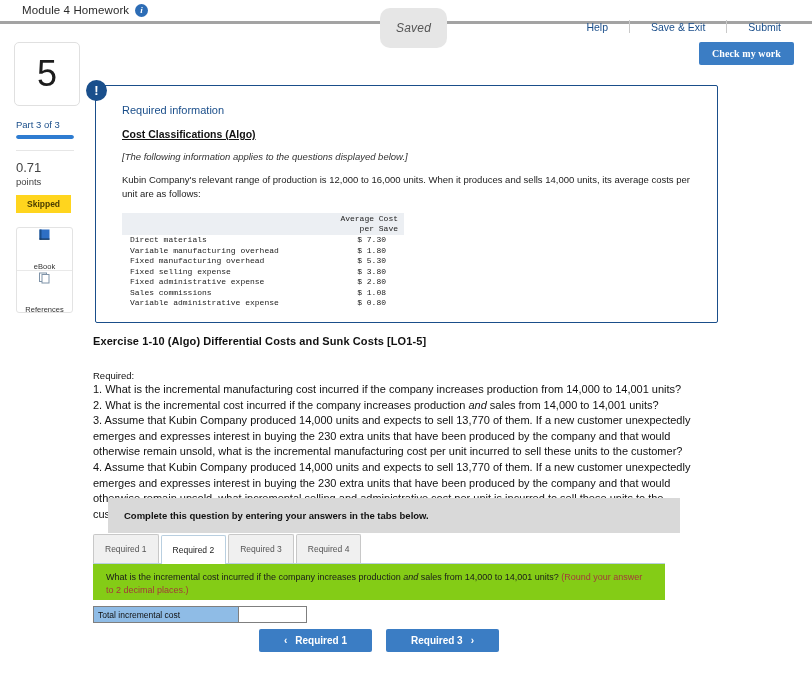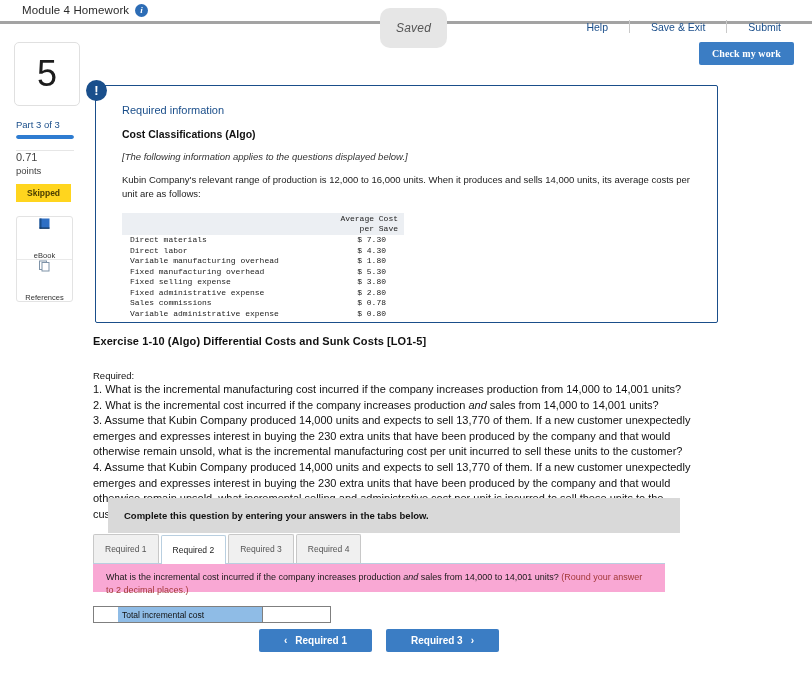--- a/index.html
+++ b/index.html
@@ -85,22 +85,22 @@
     width: 58px; height: 4px; border-radius: 3px;
     background: #d9e6f2; overflow: hidden;
   }
   .progress-fill {
     width: 100%; height: 100%; background: #2e7cd1; border-radius: 3px;
   }
   .sb-divider {
     margin: 11px 0 0 16px; width: 58px; height: 1px; background: #e6e6e6;
   }
   .points-val {
-    margin-left: 16px; 
-    font-size: 11px; color: #444; line-height: 1.25;
+    margin-left: 16px; margin-top: 9px;
+    font-size: 13px; color: #444; line-height: 1.25;
   }
   .points-unit { font-size: 9.5px; color: #444; }
   .skipped-badge {
     margin-left: 16px; margin-top: 8px;
     display: inline-block; background: #ffd51e; color: #4a3d00;
     font-size: 8.5px; font-weight: bold;
     padding: 4px 11px; border-radius: 0;
   }
   .tool-box {
     margin-left: 16px; margin-top: 14px;
@@ -129,21 +129,21 @@
     display: flex; align-items: center; justify-content: center;
     font-size: 13px; font-weight: bold; line-height: 1;
     z-index: 5;
   }
   .req-inner { padding: 18px 22px 0 26px; }
   .req-head {
     font-size: 11px; color: #1a4e8a; font-weight: normal;
     margin-bottom: 12px;
   }
   .req-sub {
-    font-size: 10.5px; color: #111; font-weight: bold; margin-bottom: 11px;
+    font-size: 10.5px; color: #111; font-weight: bold; margin-bottom: 11px; text-decoration: underline;
   }
   .req-ital {
     font-size: 9.5px; color: #333; font-style: italic; margin-bottom: 11px;
   }
   .req-body { font-size: 9.5px; color: #222; line-height: 1.45; }
 
   
   .cost-table {
     margin: 12px 0 0 26px;
     width: 282px;
@@ -202,34 +202,33 @@
     border: 1px solid #c8c8c8; border-bottom: none;
     margin-right: 2px; padding: 0 11px;
     cursor: pointer; border-radius: 2px 2px 0 0;
   }
   .tab.active {
     background: #ffffff; color: #222;
     border-color: #b9cfe0; position: relative; top: 1px;
   }
   .question-band {
     position: absolute; left: 93px; top: 564px;
-    width: 572px; height: 28px;
-    background: #f9a8d4;
+    width: 572px; height: 36px;
+    background: #84cc16;
     padding: 7px 13px 0 13px;
     font-size: 9px; color: #1a1a1a; line-height: 1.45;
   }
   .round-note { color: #a33a3a; }
   .question-band em { font-style: italic; }
 
   .answer-row {
     position: absolute; left: 93px; top: 606px;
     display: flex; align-items: stretch;
     border: 1px solid #7f7f7f;
     height: 17px;
-    padding-left: 24px;
   }
   .answer-label {
     width: 144px; background: #8fbce6; color: #111;
     font-size: 8.5px; display: flex; align-items: center;
     padding-left: 4px;
   }
   .answer-input {
     width: 68px; background: #ffffff;
     border: none; border-left: 1px solid #7f7f7f;
     outline: none; font-size: 8.5px; padding: 0 3px;
@@ -317,42 +316,38 @@
           <span>per Save</span>
         </th>
       </tr>
     </thead>
     <tbody>
         <tr>
           <td class="lbl">Direct materials</td>
           <td class="val">$ 7.30</td>
         </tr>
         <tr>
-          <td class="lbl">Direct labor</td>
-          <td class="val">$ 4.30</td>
-        </tr>
-        <tr>
           <td class="lbl">Variable manufacturing overhead</td>
           <td class="val">$ 1.80</td>
         </tr>
         <tr>
           <td class="lbl">Fixed manufacturing overhead</td>
           <td class="val">$ 5.30</td>
         </tr>
         <tr>
           <td class="lbl">Fixed selling expense</td>
           <td class="val">$ 3.80</td>
         </tr>
         <tr>
           <td class="lbl">Fixed administrative expense</td>
           <td class="val">$ 2.80</td>
         </tr>
         <tr>
           <td class="lbl">Sales commissions</td>
-          <td class="val">$ 0.78</td>
+          <td class="val">$ 1.08</td>
         </tr>
         <tr>
           <td class="lbl">Variable administrative expense</td>
           <td class="val">$ 0.80</td>
         </tr>
       </tbody>
   </table>
 </div>
 
 <div class="ex-title">Exercise 1-10 (Algo) Differential Costs and Sunk Costs [LO1-5]</div>

